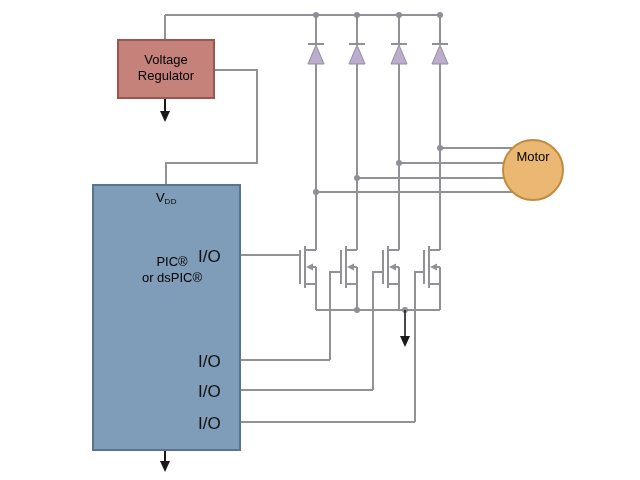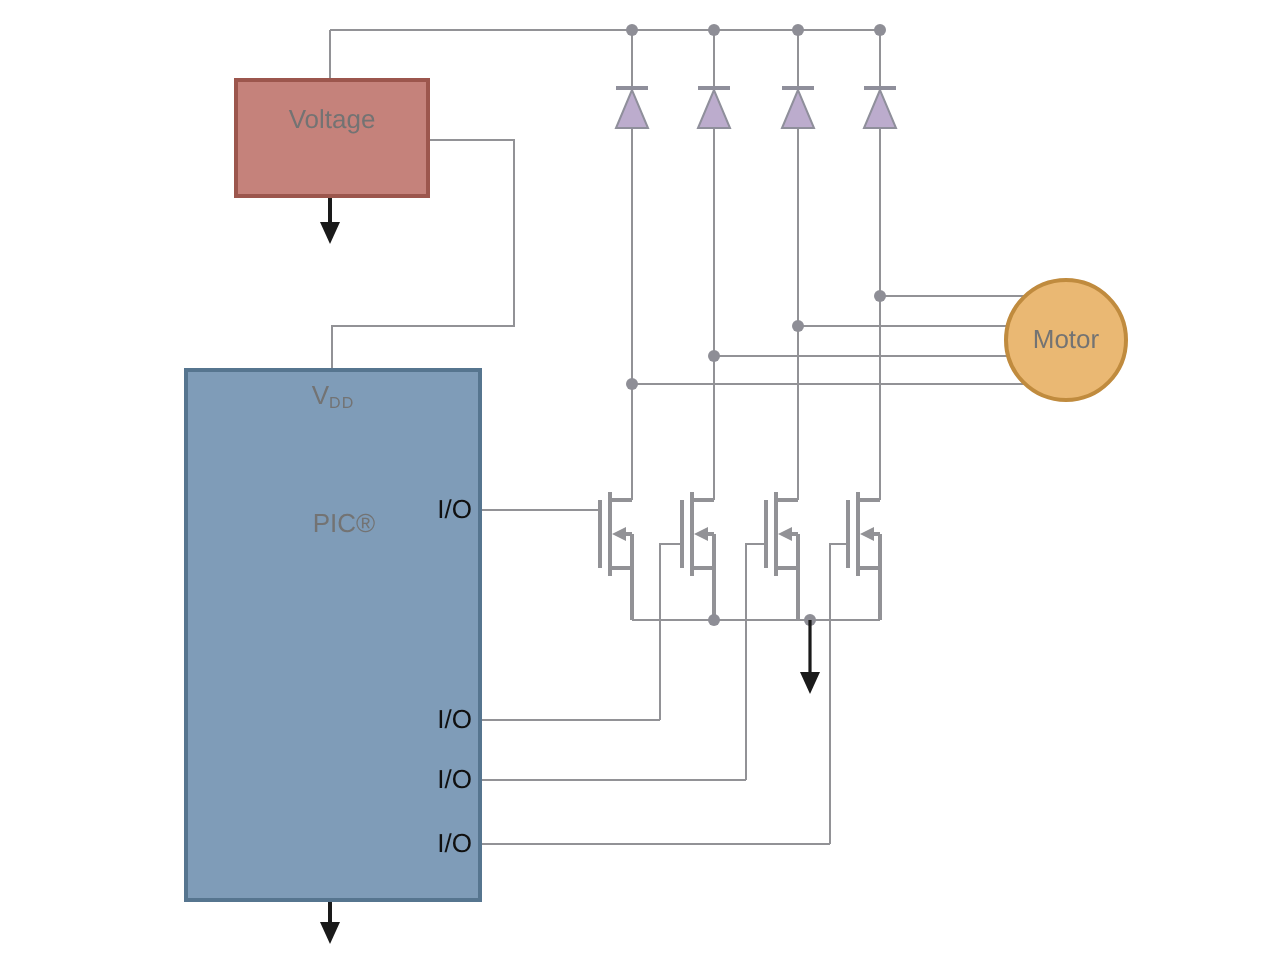--- a/index.html
+++ b/index.html
@@ -1,23 +1,23 @@
 <!DOCTYPE html>
 <html><head>
 <meta charset="utf-8">
 <style>
   html,body{margin:0;padding:0;background:#fff;}
   #stage{position:relative;width:640px;height:480px;background:#fff;overflow:hidden;
          font-family:"Liberation Sans","DejaVu Sans",sans-serif;color:#111;}
   #circuit{position:absolute;left:0;top:0;}
   .wires path{fill:none;stroke-width:1.4;shape-rendering:crispEdges;}
   .bars path{fill:none;stroke-width:2;}
-  .lbl{position:absolute;font-size:13px;line-height:16px;text-align:center;color:#737373;}
+  .lbl{position:absolute;font-size:13px;line-height:16px;text-align:center;color:#000000;}
   .lbl div{white-space:nowrap;}
-  .io{position:absolute;font-size:13px;width:38px;text-align:right;color:#101010;}
+  .io{position:absolute;font-size:17px;width:38px;color:#101010;}
   sub.vdd{font-size:8px;vertical-align:-2px;letter-spacing:.5px;}
 </style>
 </head>
 <body>
 
 <div id="stage">
 
   <svg id="circuit" width="640" height="480" viewBox="0 0 640 480">
 
     <g class="wires" stroke="#929296">
@@ -136,30 +136,32 @@
 
     <rect x="118" y="40" width="96" height="58" stroke-width="2" fill="#c5827b" stroke="#9c564d"></rect>
 
     <rect x="93" y="185" width="147" height="265" stroke-width="2" fill="#7f9cb8" stroke="#56758f"></rect>
 
     <circle cx="533" cy="170" r="30" stroke-width="2" fill="#eab873" stroke="#c08b3e"></circle>
   </svg>
 
   <div class="lbl" style="left:118px;top:52px;width:96px;">
     <div>Voltage</div>
+    <div>Regulator</div>
   </div>
 
   <div class="lbl" style="left:93px;top:190px;width:147px;">
     <span>V</span><sub class="vdd">DD</sub>
   </div>
 
   <div class="lbl" style="left:93px;top:254px;width:158px;">
     <div>PIC®</div>
+    <div>or dsPIC®</div>
   </div>
 
   <div class="io" style="left:198px;top:247px;">I/O</div>
   <div class="io" style="left:198px;top:352px;">I/O</div>
   <div class="io" style="left:198px;top:382px;">I/O</div>
   <div class="io" style="left:198px;top:414px;">I/O</div>
 
-  <div class="lbl" style="left:503px;top:162px;width:60px;">Motor</div>
+  <div class="lbl" style="left:503px;top:149px;width:60px;">Motor</div>
 
 </div>
 
 </body></html>

